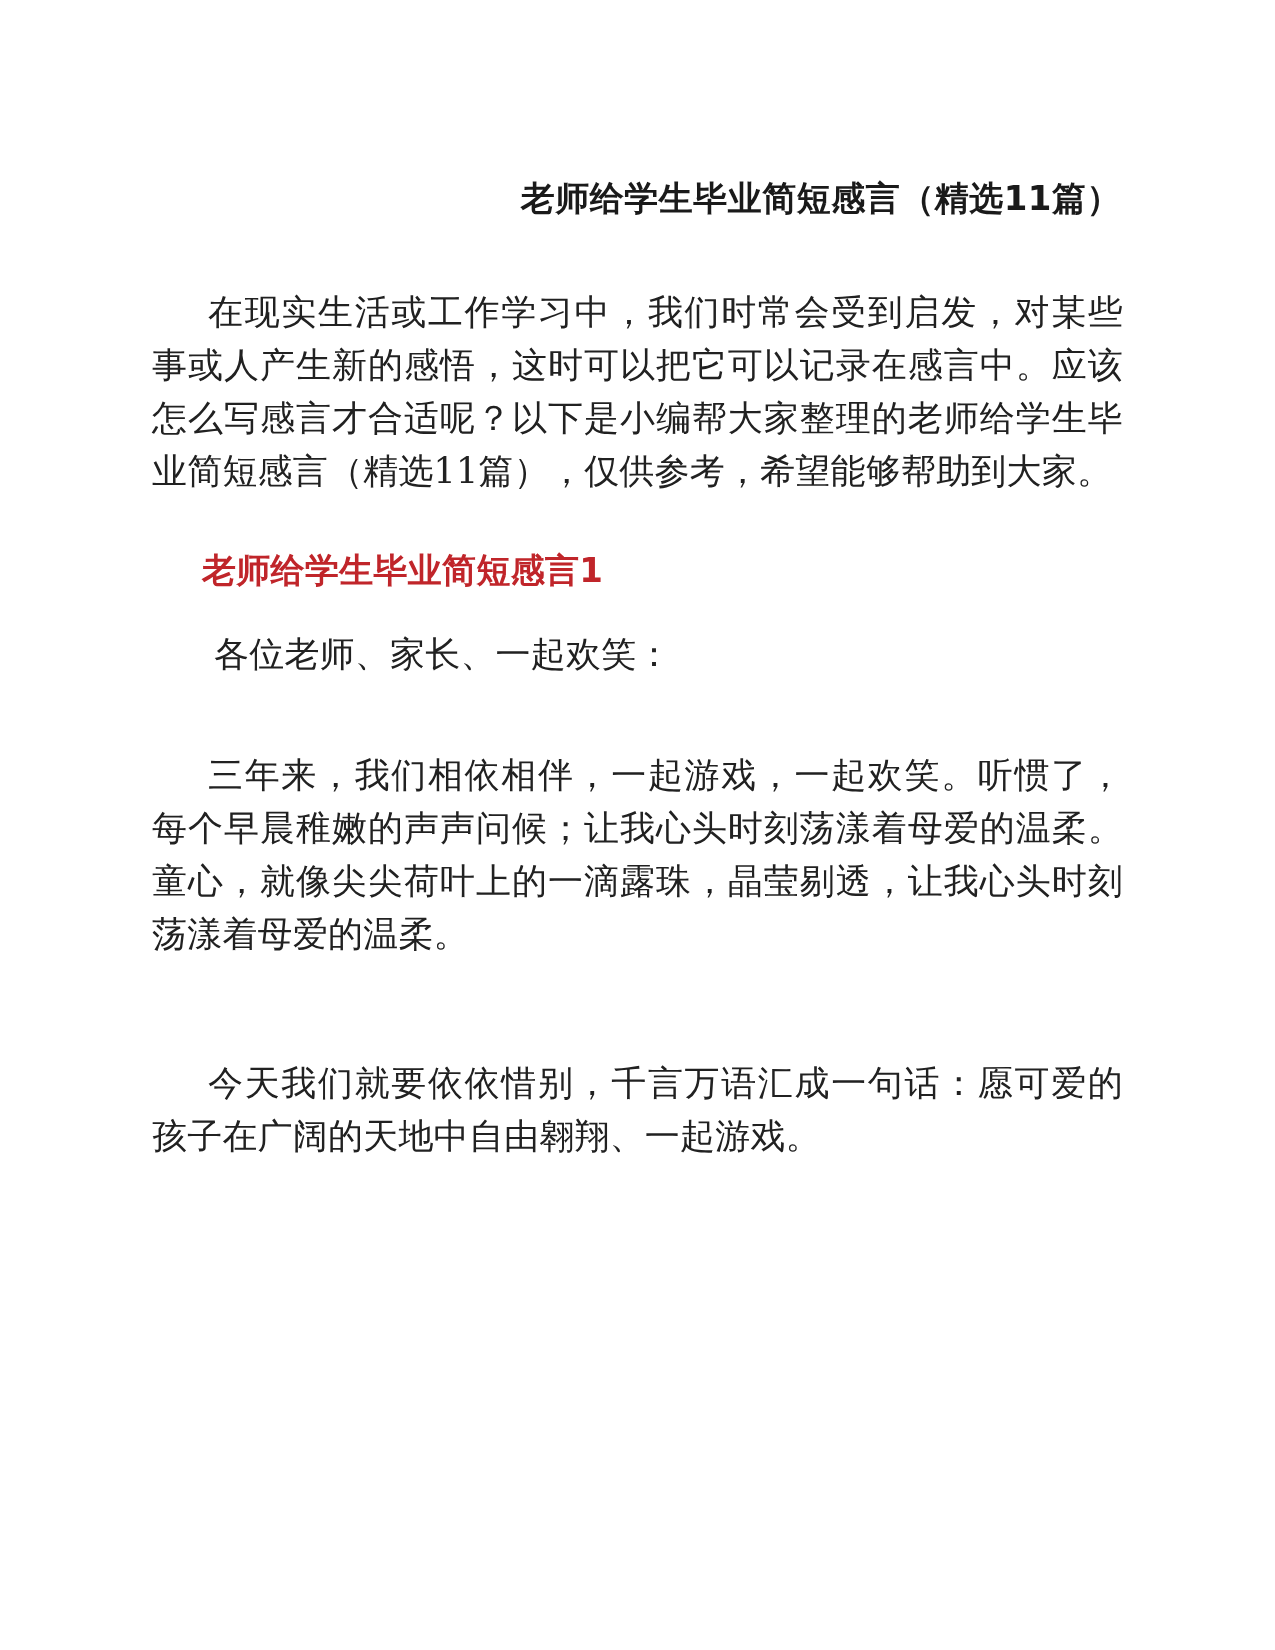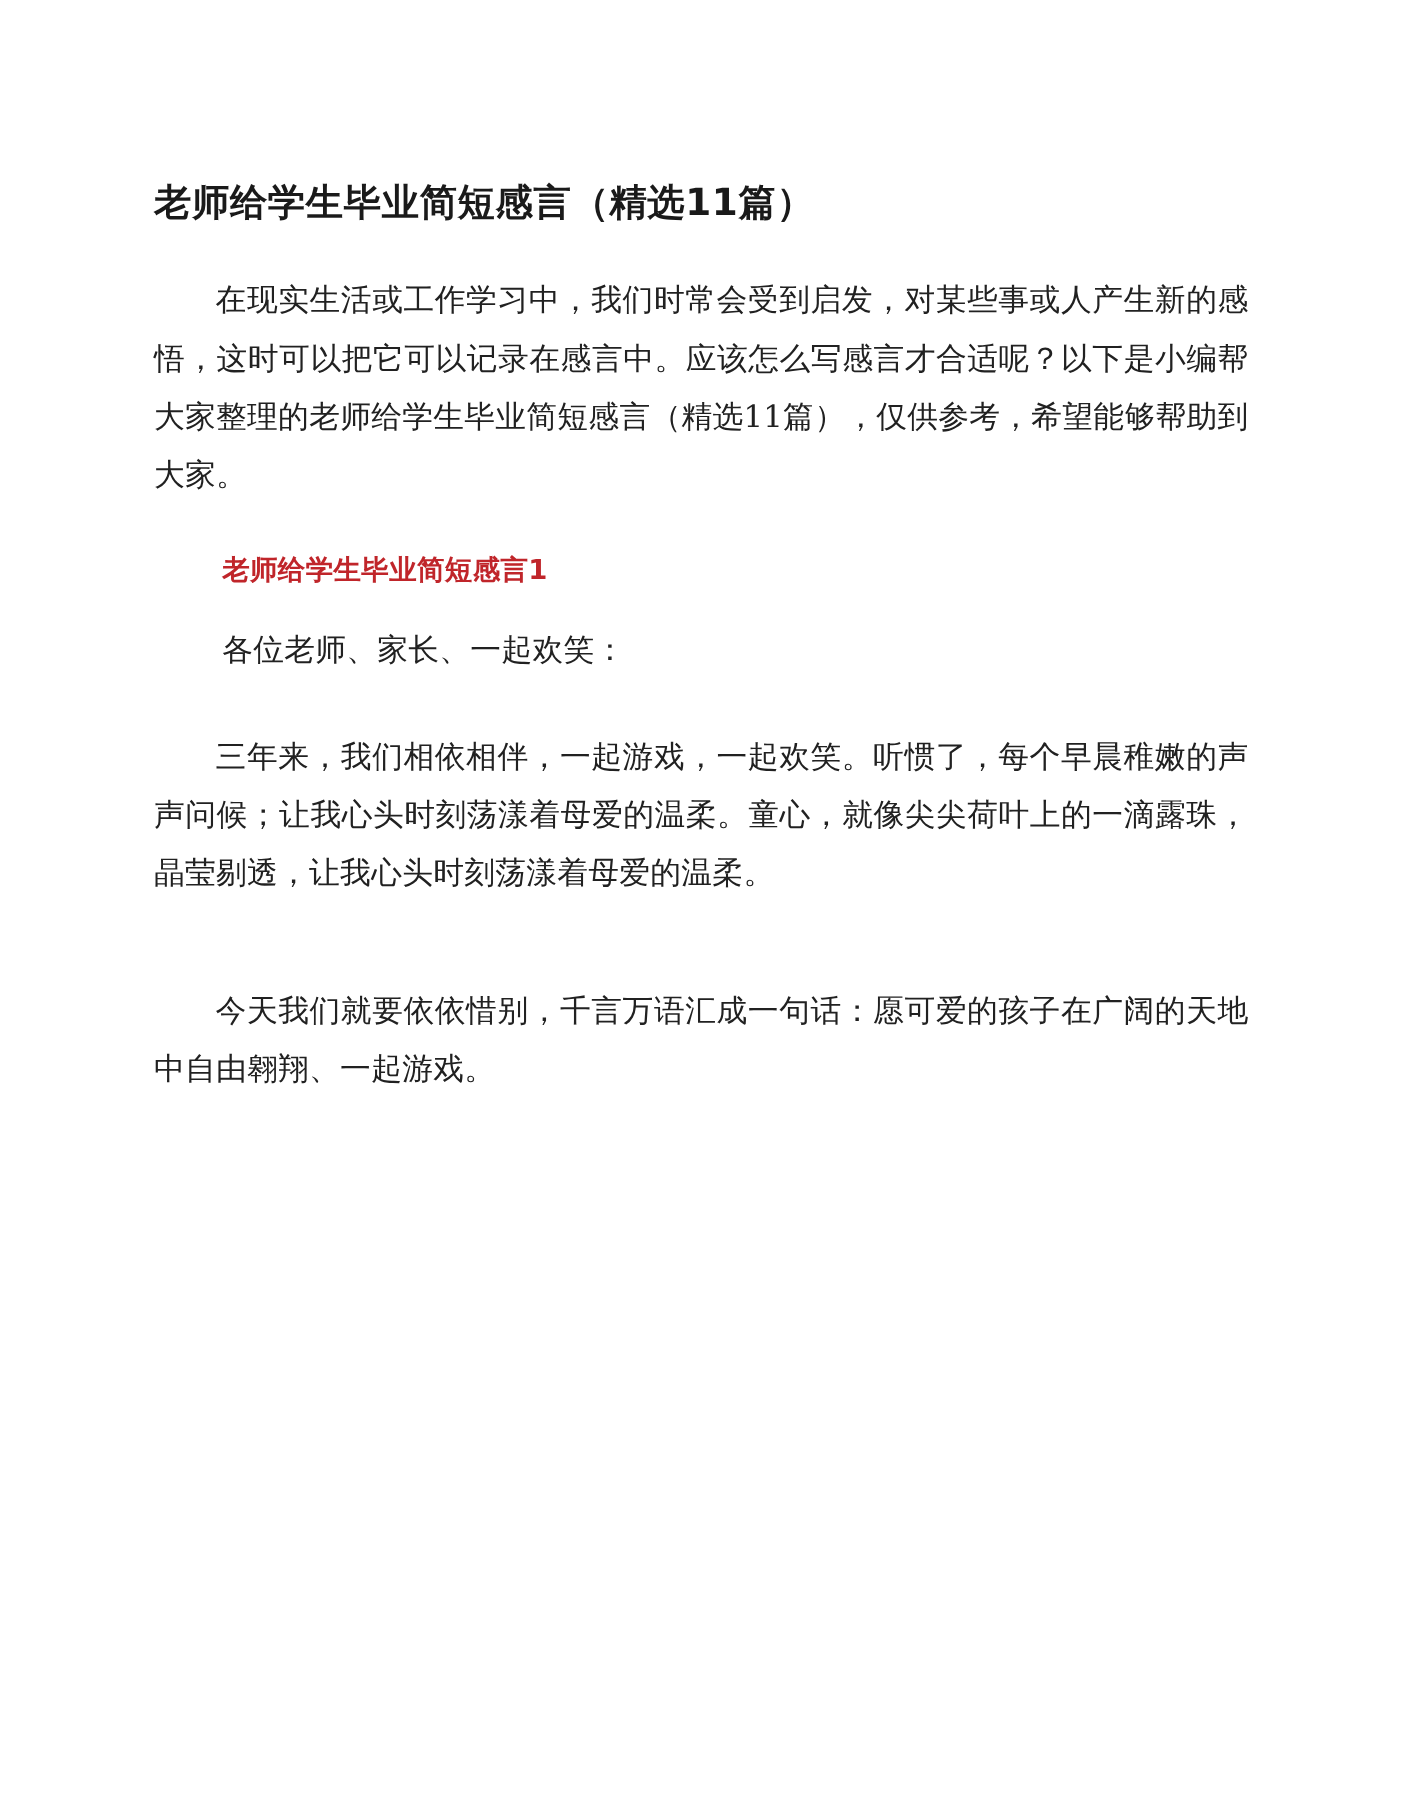--- a/index.html
+++ b/index.html
@@ -25,52 +25,52 @@
     top: 0;
     width: 995px;
   }
 
   .doc-title {
     font-family: "DejaVu Sans", "Liberation Sans", sans-serif;
     font-weight: bold;
     font-size: 34px;
     line-height: 1.35;
     color: #1a1a1a;
-    text-align: left;
-    margin: 0;
+    text-align: right;
+    margin: 14px;
     padding-top: 162px;
     letter-spacing: 0.5px;
     white-space: nowrap;
   }
 
   .para {
     font-family: "DejaVu Serif", "Liberation Serif", serif;
-    font-size: 28px;
+    font-size: 35px;
     line-height: 53px;
     color: #212121;
     text-align: justify;
     text-justify: inter-ideograph;
-    margin: 0;
+    margin: 12px;
     letter-spacing: 0.2px;
   }
 
   .para.indent {
     text-indent: 56px;
   }
 
   .spacer-intro { height: 38px; }
   .spacer-block { height: 36px; }
   .spacer-small { height: 22px; }
   .spacer-heading-top { height: 40px; }
   .spacer-heading-bottom { height: 26px; }
 
   .section-heading {
     font-family: "DejaVu Sans", "Liberation Sans", sans-serif;
     font-weight: bold;
-    font-size: 25px;
+    font-size: 34px;
     line-height: 40px;
     color: #C0252A;
     margin: 0;
     padding-left: 62px;
     letter-spacing: 0.3px;
   }
 
   .para.pad-left {
     padding-left: 62px;
     text-indent: 0;

